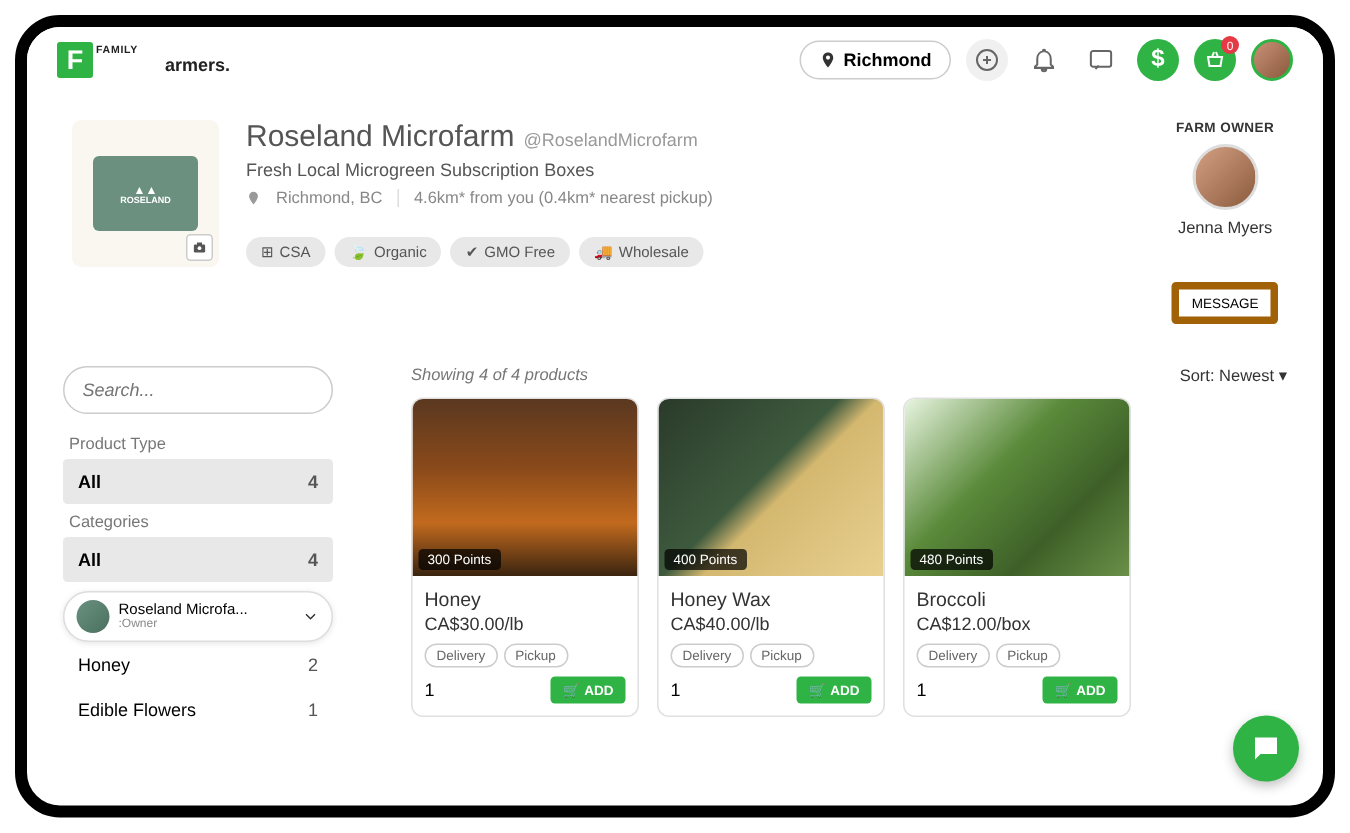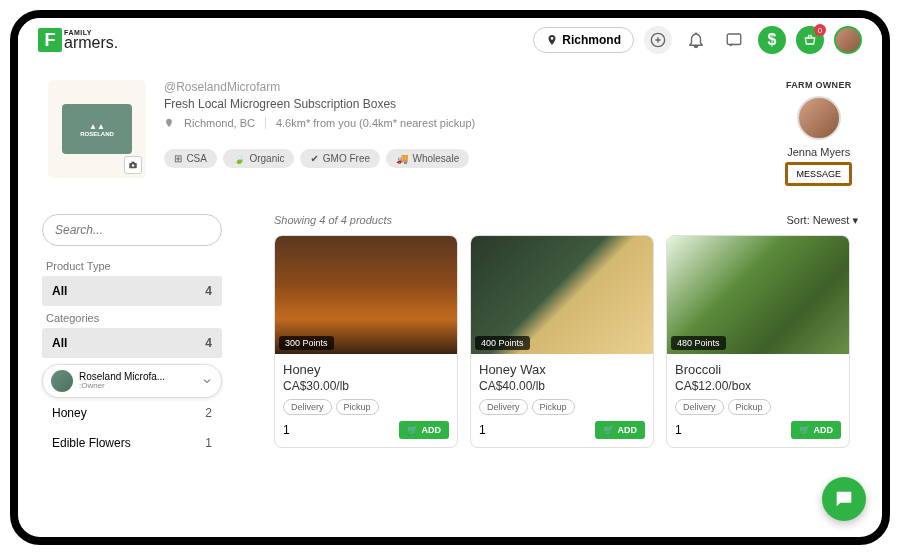--- a/index.html
+++ b/index.html
@@ -3,21 +3,21 @@
 <meta charset="utf-8">
 <style>
 * { box-sizing: border-box; margin: 0; padding: 0; }
 body { font-family: -apple-system, BlinkMacSystemFont, "Segoe UI", Arial, sans-serif; background: #fff; display: flex; justify-content: center; padding: 10px; }
 .device { width: 880px; height: 535px; border: 8px solid #000; border-radius: 30px; overflow: hidden; position: relative; background: #fff; }
 .header { display: flex; align-items: center; justify-content: space-between; padding: 8px 20px; background: #fff; }
 .logo { display: flex; align-items: center; gap: 2px; font-weight: 700; color: #222; }
 .logo-sq { width: 24px; height: 24px; background: #2FB344; color: #fff; display: flex; align-items: center; justify-content: center; font-size: 18px; font-weight: 900; border-radius: 2px; }
 .logo-txt { display: flex; flex-direction: column; line-height: 0.9; }
 .logo-sm { font-size: 7px; font-weight: 700; letter-spacing: 0.5px; }
-.logo-lg { font-size: 16px; font-weight: 400; }
+.logo-lg { font-size: 12px; font-weight: 700; margin-left: 46px; }
 .header-right { display: flex; align-items: center; gap: 10px; }
 .loc-btn { display: flex; align-items: center; gap: 4px; border: 1px solid #ccc; border-radius: 18px; padding: 5px 12px; font-size: 12px; font-weight: 600; cursor: pointer; background: #fff; }
 .icon-btn { width: 28px; height: 28px; border-radius: 50%; display: flex; align-items: center; justify-content: center; cursor: pointer; background: #f0f0f0; position: relative; }
 .icon-green { background: #2FB344; color: #fff; }
 .badge-red { position: absolute; top: -2px; right: -2px; background: #e63946; color: #fff; font-size: 8px; width: 12px; height: 12px; border-radius: 50%; display: flex; align-items: center; justify-content: center; }
 .avatar-sm { width: 28px; height: 28px; border-radius: 50%; background: linear-gradient(135deg,#c89078,#8b5a3c); border: 2px solid #2FB344; }
 .profile { display: flex; padding: 18px 30px 12px; gap: 18px; }
 .farm-logo { width: 98px; height: 98px; background: #faf6f0; border-radius: 6px; display: flex; align-items: center; justify-content: center; position: relative; }
 .farm-badge { position: absolute; bottom: 4px; right: 4px; width: 18px; height: 18px; background: #fff; border: 1px solid #ccc; border-radius: 3px; display: flex; align-items: center; justify-content: center; font-size: 10px; }
 .farm-emblem { width: 70px; height: 50px; background: #6b9080; border-radius: 4px; display: flex; flex-direction: column; align-items: center; justify-content: center; color: #fff; font-size: 6px; font-weight: 700; }
@@ -27,41 +27,41 @@
 .farm-handle { font-size: 12px; color: #999; }
 .tagline { font-size: 12px; color: #555; margin: 3px 0 6px; }
 .loc-row { display: flex; align-items: center; gap: 10px; font-size: 11px; color: #888; margin-bottom: 20px; text-align: right; }
 .divider-v { width: 1px; height: 12px; background: #ddd; }
 .chips { display: flex; gap: 6px; }
 .chip { background: #e8e8e8; border-radius: 12px; padding: 4px 10px; font-size: 10px; color: #555; display: flex; align-items: center; gap: 4px; cursor: default; }
 .owner { text-align: center; }
 .owner-label { font-size: 9px; font-weight: 700; color: #333; letter-spacing: 0.3px; }
 .owner-avatar { width: 44px; height: 44px; border-radius: 50%; background: linear-gradient(135deg,#d4a084,#8b5a3c); margin: 6px auto; border: 2px solid #ddd; }
 .owner-name { font-size: 11px; color: #333; margin-bottom: 4px; }
-.msg-btn { border: 3px solid #a16207; background: #fff; font-size: 9px; padding: 4px 8px; border-radius: 3px; cursor: pointer; }
+.msg-btn { border: 5px solid #a16207; background: #fff; font-size: 9px; padding: 4px 8px; border-radius: 3px; cursor: pointer; margin-top: 26px; }
 .tabs { display: flex; gap: 30px; padding: 0 30px; border-bottom: 1px solid #e5e5e5; }
 .tab { padding: 10px 4px; font-size: 11px; color: #888; cursor: pointer; font-weight: 600; letter-spacing: 0.3px; }
 .tab.active { color: #2FB344; border-bottom: 3px solid #2FB344; }
 .content { display: flex; padding: 16px 24px; gap: 16px; }
 .sidebar { width: 180px; }
 .search { display: flex; align-items: center; border: 1px solid #ccc; border-radius: 20px; padding: 8px 12px; margin-bottom: 14px; }
 .search input { border: none; outline: none; flex: 1; font-size: 12px; font-style: italic; color: #999; background: transparent; }
 .filter-title { font-size: 11px; color: #777; margin: 6px 4px 4px; }
 .filter-item { display: flex; justify-content: space-between; padding: 8px 10px; font-size: 12px; cursor: pointer; border-radius: 3px; }
 .filter-item.active { background: #e8e8e8; font-weight: 600; }
 .filter-item .cnt { color: #555; }
 .account-sw { display: flex; align-items: center; gap: 6px; border: 1px solid #ddd; border-radius: 20px; padding: 5px 8px; margin-top: 6px; box-shadow: 0 1px 4px rgba(0,0,0,0.1); cursor: pointer; background: #fff; }
 .sw-av { width: 22px; height: 22px; border-radius: 50%; background: linear-gradient(135deg,#6b9080,#4a7060); }
 .sw-txt { flex: 1; font-size: 10px; line-height: 1.1; }
 .sw-role { font-size: 8px; color: #888; }
 .main { flex: 1; margin-left: 36px; }
 .main-top { display: flex; justify-content: space-between; font-size: 11px; color: #777; margin-bottom: 8px; }
 .main-top .right { color: #333; font-weight: 500; cursor: pointer; }
 .grid { display: flex; gap: 12px; }
-.card { width: 184px; border: 1px solid #e0e0e0; border-radius: 8px; overflow: hidden; background: #fff; }
+.card { width: 152px; border: 1px solid #e0e0e0; border-radius: 8px; overflow: hidden; background: #fff; }
 .card-img { height: 118px; position: relative; display: flex; align-items: center; justify-content: center; }
 .img1 { background: linear-gradient(180deg,#5a3820 0%, #8b4a1a 40%, #c26a1e 70%, #3a2410 100%); }
 .img2 { background: linear-gradient(135deg,#2a3a2a 0%, #3e5a3e 45%, #d4b870 55%, #e8d090 100%); }
 .img3 { background: linear-gradient(135deg,#e8f5e0 0%, #5a8a3a 40%, #3e6028 70%, #6a9048 100%); }
 .points { position: absolute; bottom: 4px; left: 4px; background: rgba(0,0,0,0.7); color: #fff; font-size: 9px; padding: 2px 6px; border-radius: 3px; }
 .card-body { padding: 8px; }
 .p-name { font-size: 13px; color: #333; margin-bottom: 2px; }
 .p-price { font-size: 12px; color: #333; font-weight: 400; margin-bottom: 6px; }
 .pill-row { display: flex; gap: 4px; margin-bottom: 6px; }
 .pill { border: 1px solid #ccc; border-radius: 10px; font-size: 9px; padding: 2px 7px; color: #666; }
@@ -130,20 +130,21 @@
       <div class="farm-badge">
         <svg width="10" height="10" viewBox="0 0 24 24">
             <rect x="3" y="7" width="18" height="13" rx="2" fill="#555"></rect>
             <circle cx="12" cy="13" r="3" fill="#fff"></circle>
             <rect x="8" y="4" width="8" height="4" fill="#555"></rect>
           </svg>
       </div>
     </div>
     <div class="profile-info">
       <div class="farm-title">
+        <span class="farm-name">Roseland Microfarm</span>
         <span class="farm-handle">@RoselandMicrofarm</span>
       </div>
       <div class="tagline">Fresh Local Microgreen Subscription Boxes</div>
       <div class="loc-row">
         <svg width="10" height="10" viewBox="0 0 24 24">
             <path d="M12 2C8 2 5 5 5 9c0 5 7 13 7 13s7-8 7-13c0-4-3-7-7-7z" fill="#999"></path>
           </svg>
         <span>Richmond, BC</span>
         <div class="divider-v"></div>
         <span>4.6km* from you (0.4km* nearest pickup)</span>

